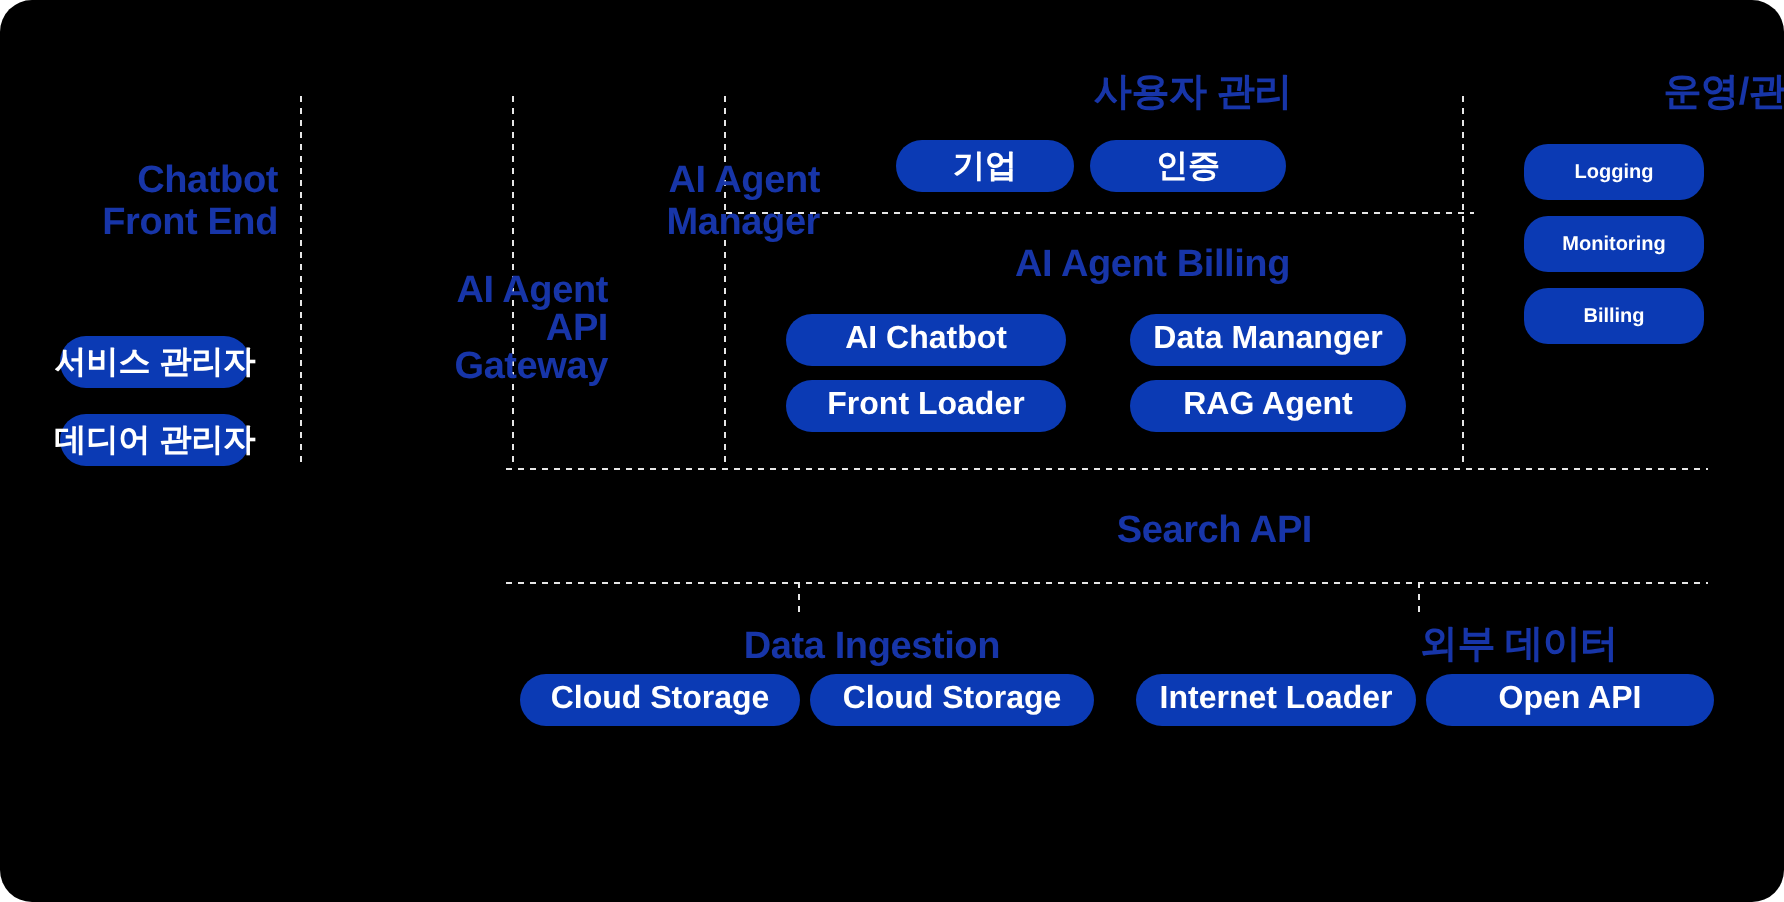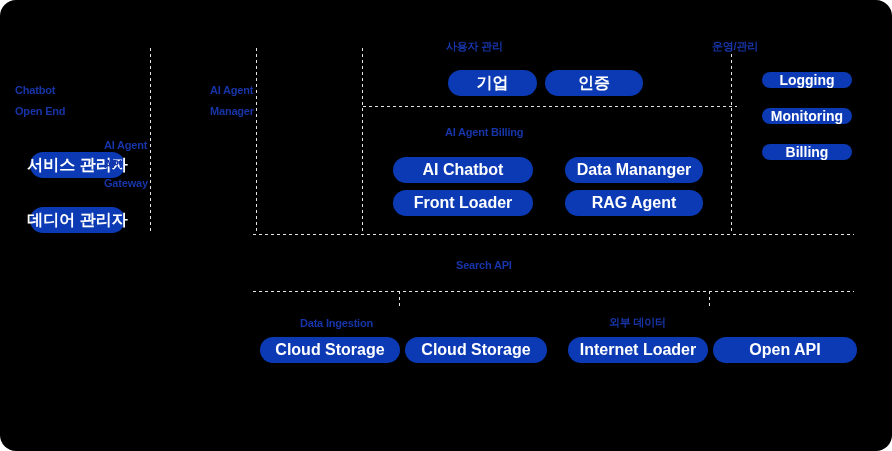--- a/index.html
+++ b/index.html
@@ -17,52 +17,52 @@
     font-family:"Liberation Sans", sans-serif;
   }
   .canvas{
     position:relative;width:892px;height:451px;
     background:var(--canvas-bg);
     border-radius:16px;
   }
   .title{
     position:absolute;
     color:var(--title-text);
-    font-size:11px;font-weight:bold;
-    text-align:left;line-height:21px;
+    font-size:19px;font-weight:bold;
+    text-align:right;line-height:21px;
     letter-spacing:-0.2px;
     white-space:nowrap;
   }
   .title.lh19{line-height:19px;}
   .pill{
     position:absolute;height:26px;border-radius:13px;
     background:var(--pill-bg);color:var(--pill-text);
     display:flex;align-items:center;justify-content:center;
     font-size:16px;font-weight:bold;white-space:nowrap;
   }
-  .pill-sm{height:16px;border-radius:12px;font-size:14px;}
+  .pill-sm{height:28px;border-radius:12px;font-size:10px;}
   .vline{
     position:absolute;width:1px;
     background:repeating-linear-gradient(to bottom, var(--divider) 0 3px, transparent 3px 6px);
   }
   .hline{
     position:absolute;height:1px;
     background:repeating-linear-gradient(to right, var(--divider) 0 3px, transparent 3px 6px);
   }
 </style>
 </head>
 <body>
 
 <div class="canvas">
 
   <div class="title" style="left:15px;top:80px;width:124px">
     <div>Chatbot</div>
-    <div>Open End</div>
+    <div>Front End</div>
   </div>
-  <div class="pill" style="left:30px;top:152px;width:95px">서비스 관리자</div>
+  <div class="pill" style="left:30px;top:168px;width:95px">서비스 관리자</div>
   <div class="pill" style="left:30px;top:207px;width:95px">데디어 관리자</div>
 
   <div class="vline" style="left:150px;top:48px;height:186px"></div>
   <div class="vline" style="left:256px;top:48px;height:186px"></div>
   <div class="vline" style="left:362px;top:48px;height:186px"></div>
   <div class="vline" style="left:731px;top:48px;height:186px"></div>
 
   <div class="title lh19" style="left:104px;top:136px;width:200px">
     <div>AI Agent</div>
     <div>API</div>

